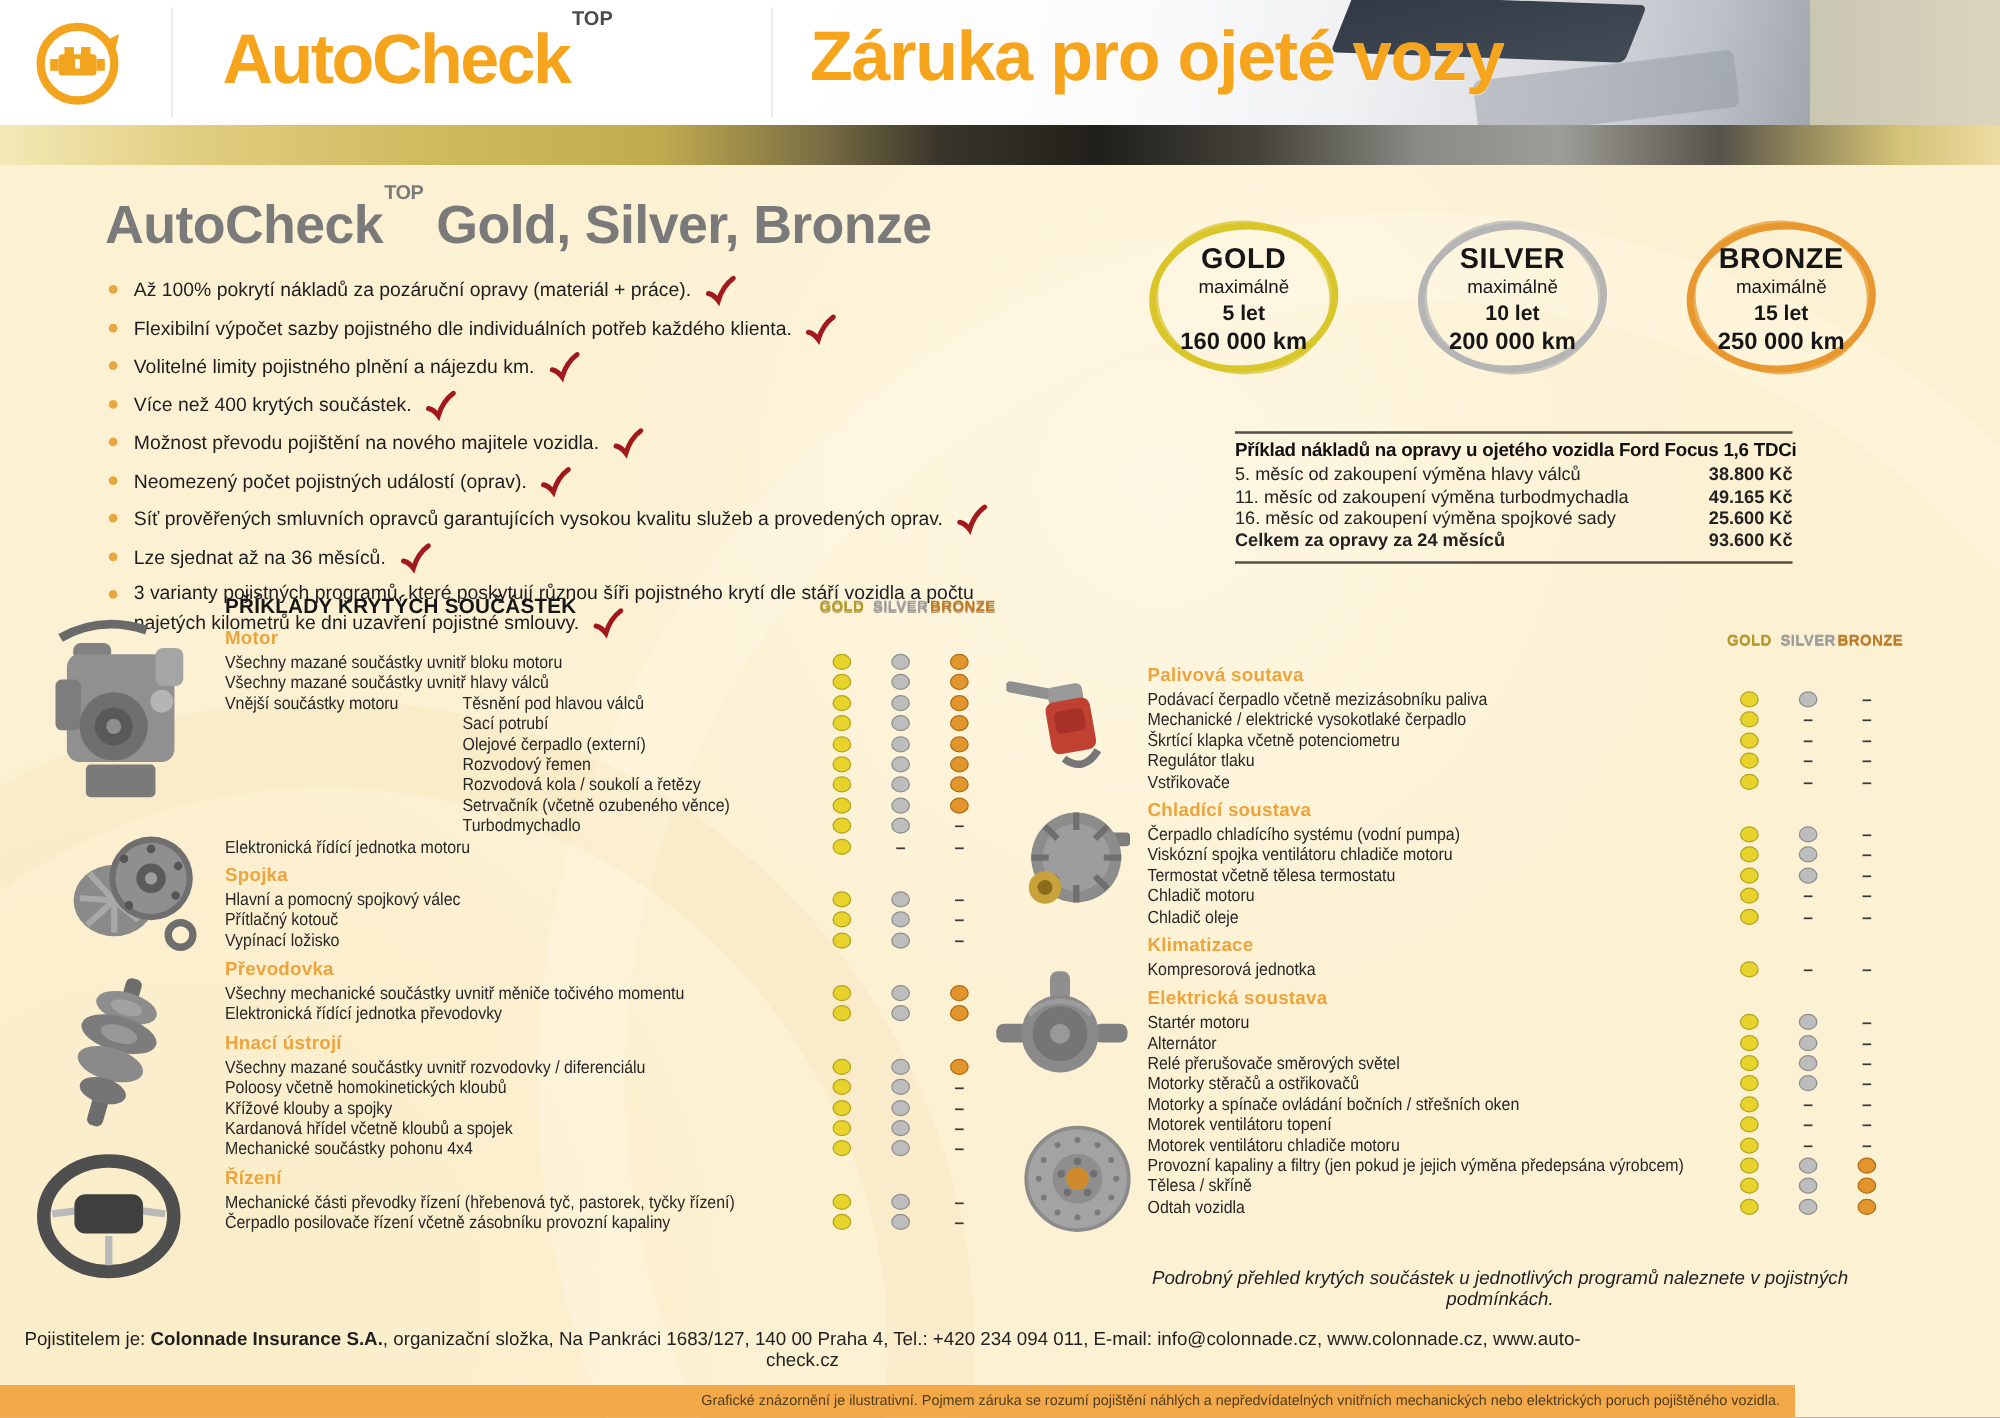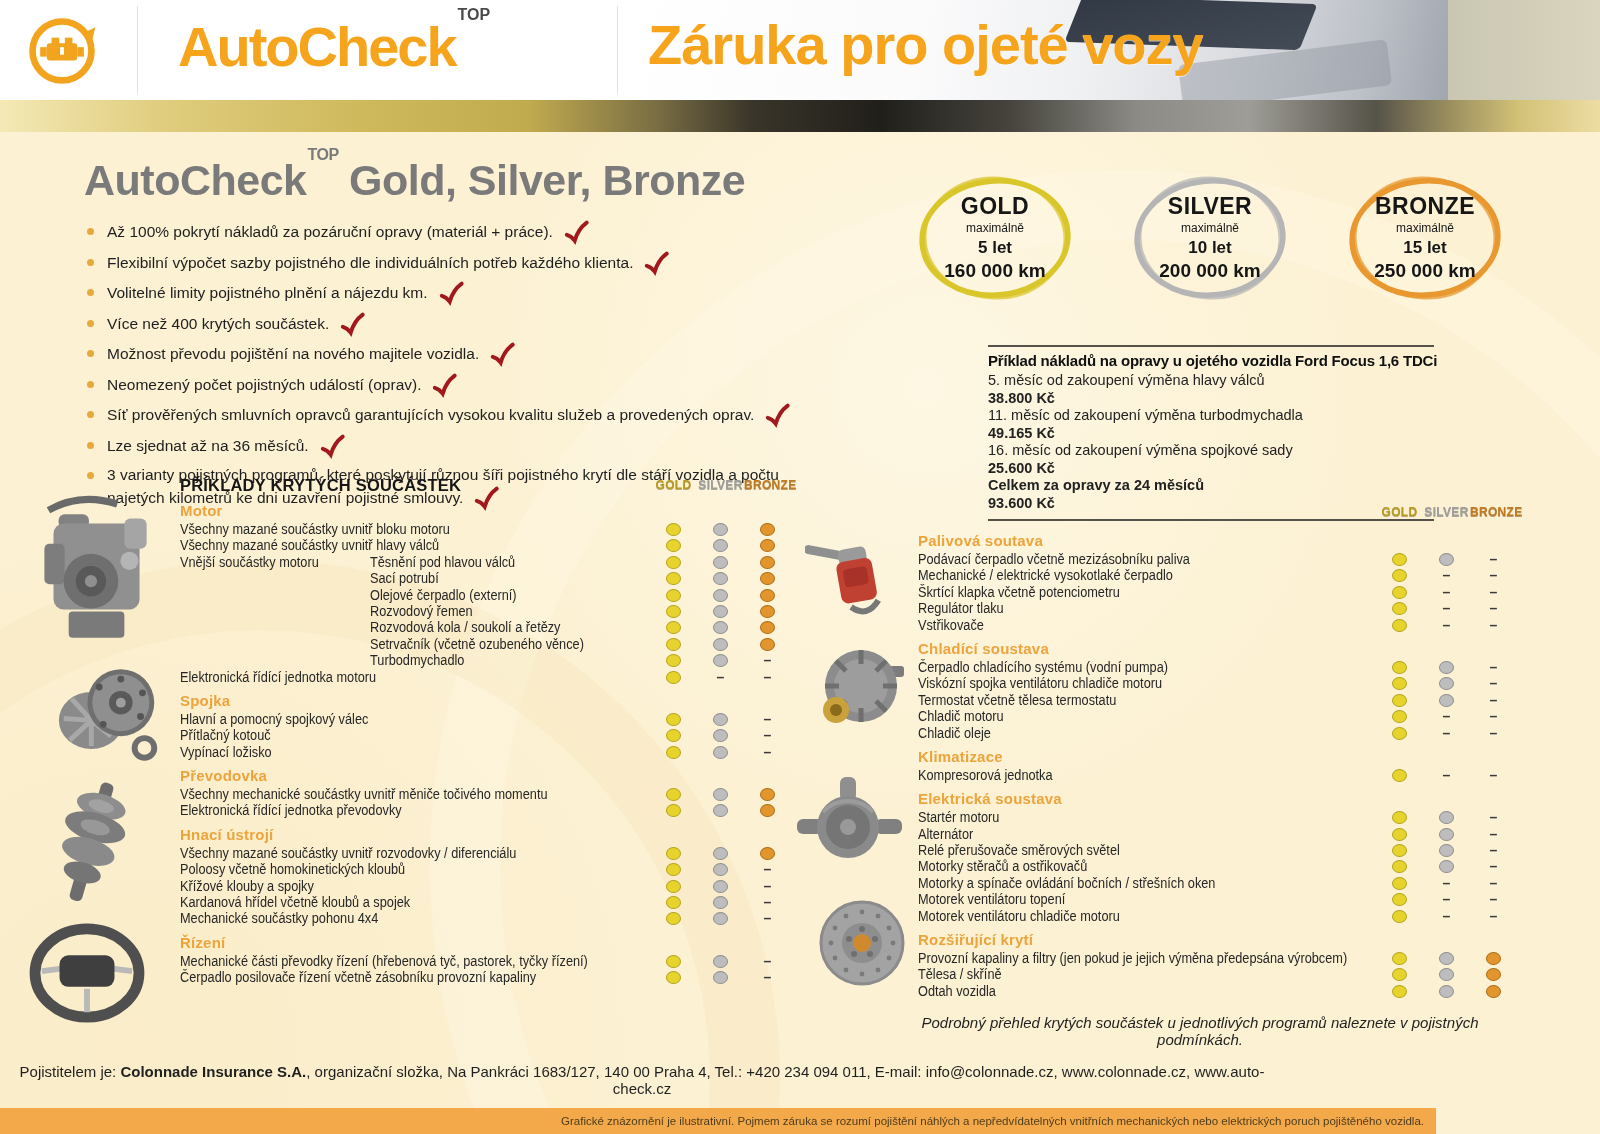--- a/index.html
+++ b/index.html
@@ -41,29 +41,29 @@
   .benefit{position:relative;padding-left:23px;margin-bottom:5.5px;font-size:15.5px;color:#1e1e1e;line-height:22px;}
   .benefit::before{content:"";position:absolute;left:3px;top:8px;width:7px;height:7px;border-radius:50%;background:#e9a83e;}
   .check{width:29px;height:25px;margin-left:9px;vertical-align:-8px;transform:rotate(-3deg);}
 
   
   .badges{position:absolute;left:915px;top:172px;width:600px;height:136px;}
   .badge{position:absolute;top:0;width:160px;height:132px;}
   .ring{position:absolute;left:0;top:0;width:160px;height:132px;}
   .btxt{position:absolute;top:21px;left:0;right:0;text-align:center;color:#161616;}
   .bname{font-size:23px;font-weight:700;letter-spacing:.5px;}
-  .bmax{font-size:12px;margin-top:1px;}
+  .bmax{font-size:15px;margin-top:1px;}
   .byears{font-size:17px;font-weight:700;margin-top:3px;}
   .bkm{font-size:19px;font-weight:700;margin-top:2px;}
 
   
   .cost-table{position:absolute;left:988px;top:345px;width:446px;
     border-top:2px solid #55524a;border-bottom:2px solid #55524a;padding:5px 0 7px;}
   .ct-title{font-size:15px;font-weight:700;color:#111;margin-bottom:3px;white-space:nowrap;letter-spacing:-.2px;}
-  .ct-row{display:flex;justify-content:space-between;font-size:14.5px;line-height:17.5px;color:#222;flex-direction:column;}
+  .ct-row{display:flex;justify-content:space-between;font-size:14.5px;line-height:17.5px;color:#222;}
   .ct-price{font-weight:700;}
   .ct-total{font-weight:700;}
 
   
   .cov{position:absolute;width:640px;}
   .cov-left{left:180px;top:476px;}
   .cov-right{left:918px;top:503px;}
   .cov-title{font-size:16.5px;font-weight:700;color:#161616;letter-spacing:.2px;}
   .col-heads{position:absolute;top:2px;display:flex;}
   .cov-left .col-heads,.cov-left .marks{left:470px;}
@@ -813,21 +813,20 @@
               </span>
               <span class="mcell">
                 <span class="dash">–</span>
               </span>
               <span class="mcell">
                 <span class="dash">–</span>
               </span>
             </span></div>
         </div>
         <div class="cov-section">
-          <div class="cov-sec-title">Rozšiřující krytí</div>
           <div class="cov-row"><span class="l1">Provozní kapaliny a filtry (jen pokud je jejich výměna předepsána výrobcem)</span><span class="marks">
               <span class="mcell">
                 <span class="dot g"></span>
               </span>
               <span class="mcell">
                 <span class="dot s"></span>
               </span>
               <span class="mcell">
                 <span class="dot b"></span>
               </span>

